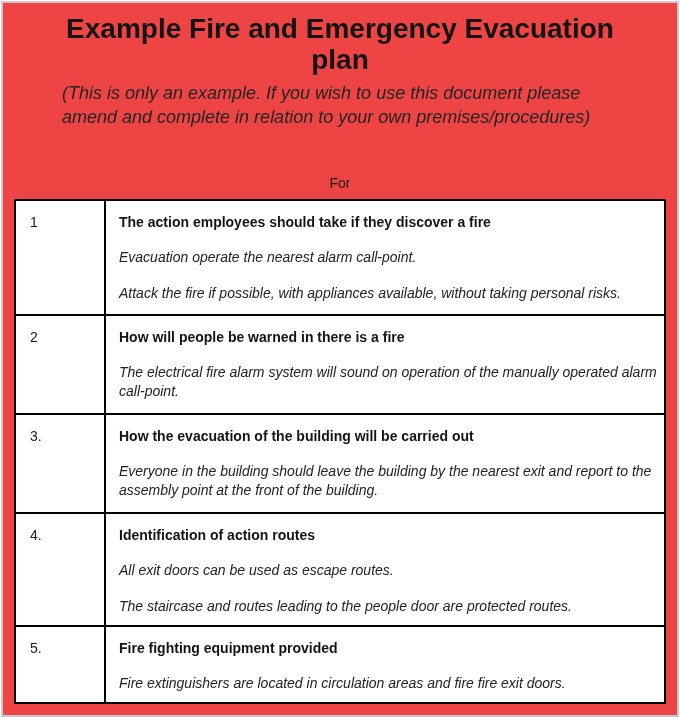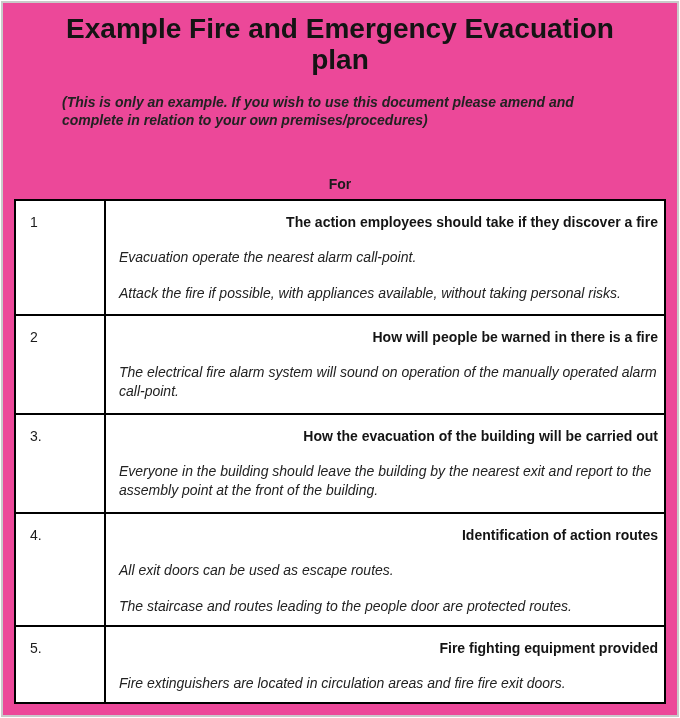--- a/index.html
+++ b/index.html
@@ -12,50 +12,49 @@
     background: #ffffff;
     font-family: "Liberation Sans", sans-serif;
     color: #1b1b1b;
     position: relative;
     overflow: hidden;
   }
   .page {
     position: absolute;
     inset: 1px;
     border: 2px solid #c9c9c9;
-    background: #ec4899;
+    background: #ef4444;
   }
   .doc {
     padding: 0 11px;
   }
   .title {
     font-size: 28px;
     font-weight: bold;
     line-height: 1.1;
     text-align: center;
     margin: 11px auto 0;
     max-width: 580px;
     color: #141414;
   }
   .subtitle {
     font-style: italic;
-    font-size: 14px;
+    font-size: 18px;
     line-height: 1.33;
-    margin: 17px 0 0 48px;
+    margin: 6px 0 0 48px;
     max-width: 562px;
     color: #222;
-    font-weight: bold;
   }
   .center-line {
     text-align: center;
     font-size: 14px;
     margin: 7px 0 0;
     line-height: 1.15;
   }
-  .bold { font-weight: bold; margin-top: 46px; }
+  .bold { font-weight: normal; margin-top: 46px; }
   .italic { font-style: italic; }
   table.instr {
     border-collapse: collapse;
     width: 652px;
     margin-top: 7px;
     table-layout: fixed;
   }
   table.instr td {
     border: 2px solid #000000;
     vertical-align: top;
@@ -74,21 +73,20 @@
   .row-2 { height: 99px; }
   .row-3 { height: 99px; }
   .row-4 { height: 113px; }
   .row-5 { height: 77px; }
   p.head {
     font-weight: bold;
     font-size: 14px;
     line-height: 1.25;
     margin: 0;
     color: #141414;
-    text-align: right;
   }
   p.body {
     font-style: italic;
     font-size: 14px;
     line-height: 1.32;
     margin: 17px 0 0;
     color: #222;
   }
 </style>
 </head>

